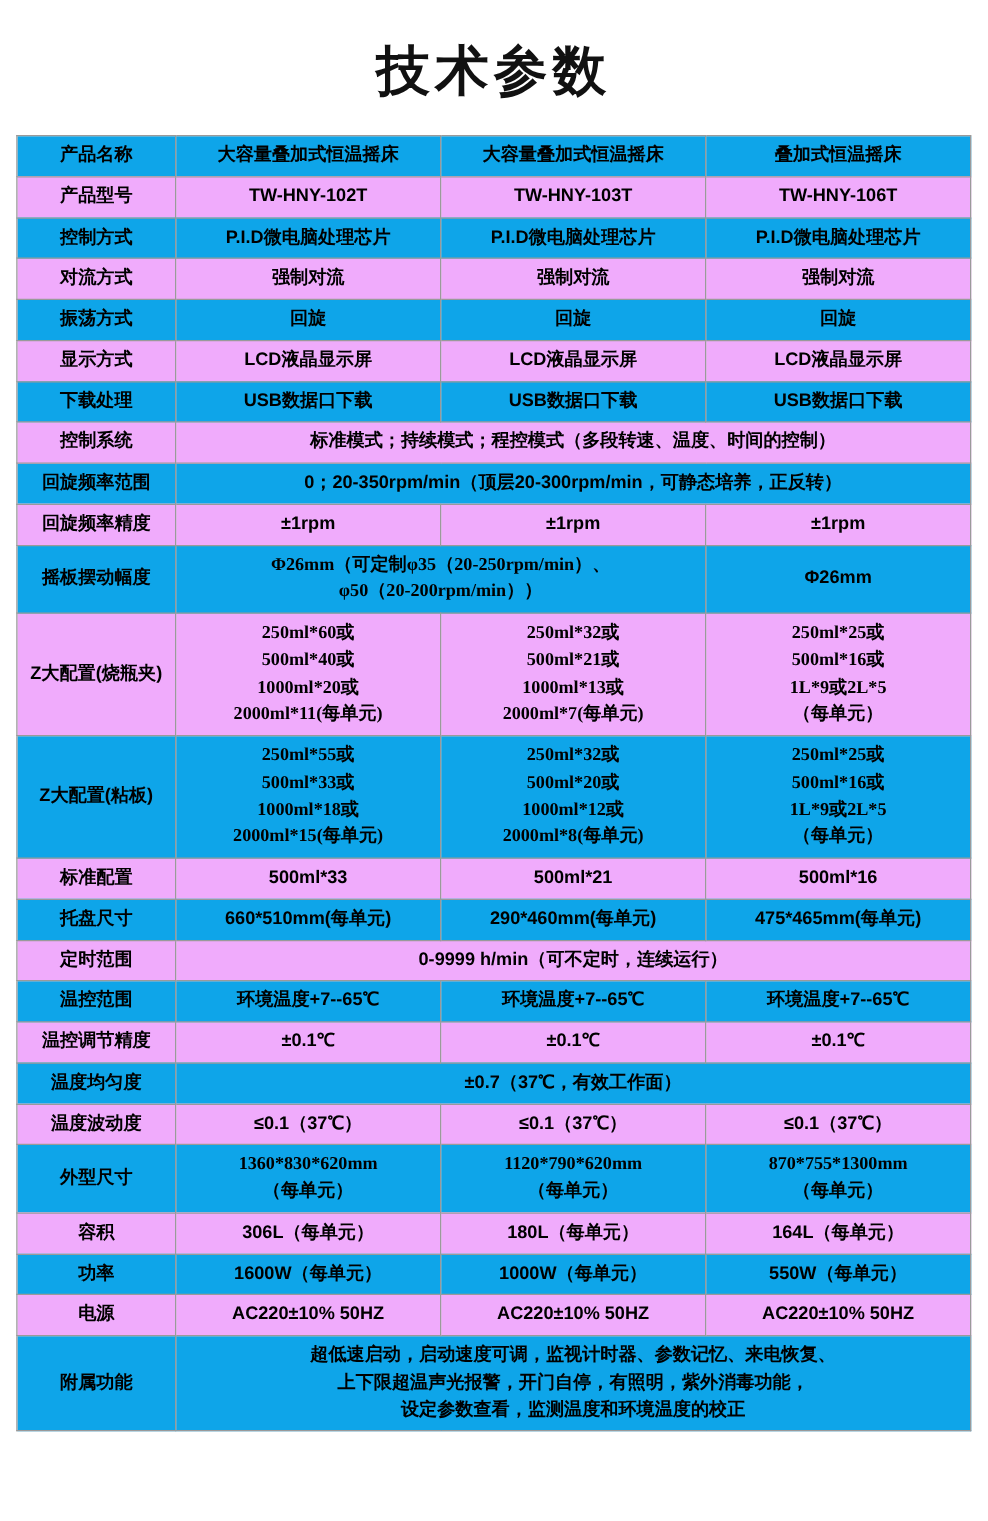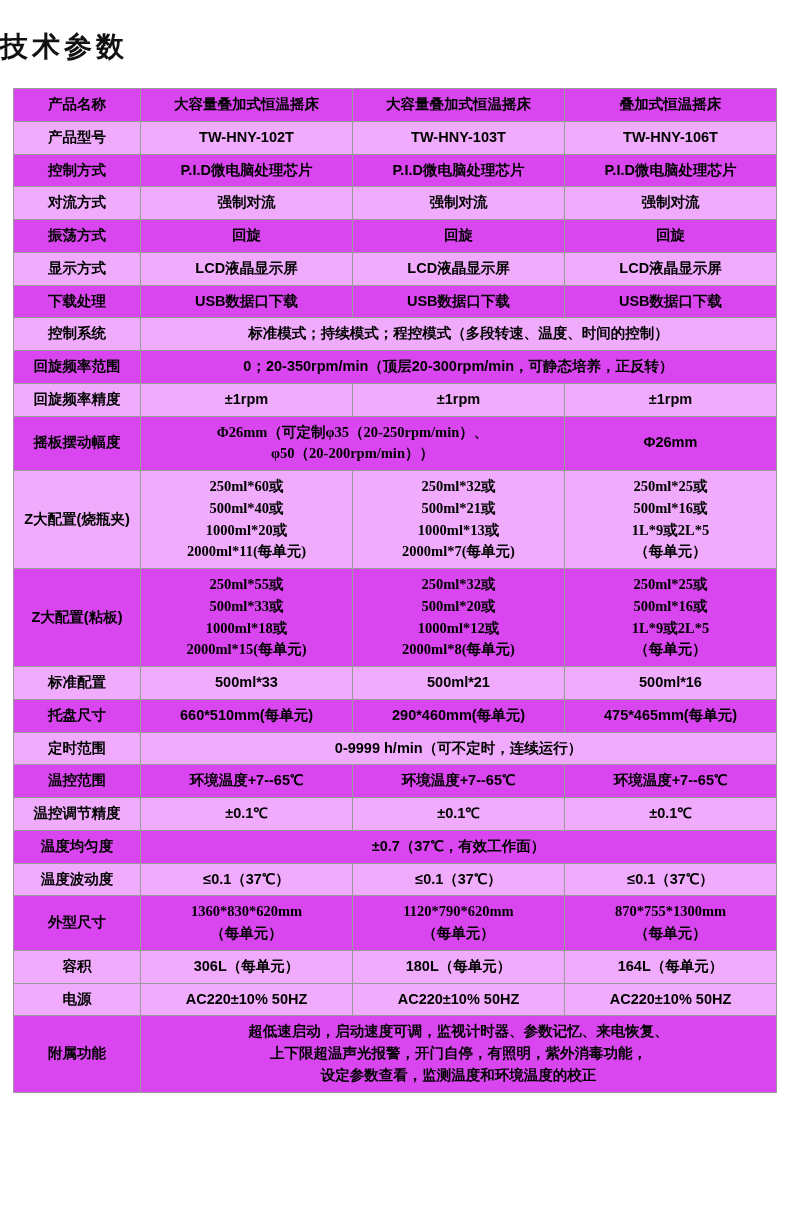--- a/index.html
+++ b/index.html
@@ -12,22 +12,22 @@
     min-height: 1217px;
     font-family: "Liberation Sans", sans-serif;
     color: #000000;
   }
   .page {
     width: 790px;
     box-sizing: border-box;
     padding: 0;
   }
   .page-title {
-    text-align: left;
-    font-size: 28px;
+    text-align: center;
+    font-size: 43px;
     font-weight: bold;
     letter-spacing: 4px;
     padding: 28px 0 22px 0;
     color: #111;
   }
   table.spec {
     border-collapse: collapse;
     width: 764px;
     margin: 0 auto;
     table-layout: fixed;
@@ -43,21 +43,21 @@
     line-height: 1.5;
     word-break: break-all;
   }
   td.label {
     width: 120px;
   }
   .row-green td {
     background: #f0abfc;
   }
   .row-white td {
-    background: #d946ef;
+    background: #0ea5e9;
     margin-top: 19px;
   }
   .multi {
     line-height: 1.62;
     font-family: Liberation Serif, serif;
   }
   .tall td {
     padding-top: 9px;
     padding-bottom: 9px;
   }
@@ -195,20 +195,26 @@
           <td class="multi">1360*830*620mm<br>（每单元）</td>
           <td class="multi">1120*790*620mm<br>（每单元）</td>
           <td class="multi">870*755*1300mm<br>（每单元）</td>
         </tr>
         <tr class="row-green">
           <td class="label">容积</td>
           <td>306L（每单元）</td>
           <td>180L（每单元）</td>
           <td>164L（每单元）</td>
         </tr>
+        <tr class="row-white">
+          <td class="label">功率</td>
+          <td>1600W（每单元）</td>
+          <td>1000W（每单元）</td>
+          <td>550W（每单元）</td>
+        </tr>
         <tr class="row-green">
           <td class="label">电源</td>
           <td>AC220±10% 50HZ</td>
           <td>AC220±10% 50HZ</td>
           <td>AC220±10% 50HZ</td>
         </tr>
         <tr class="row-white attach">
           <td class="label">附属功能</td>
           <td colspan="3" class="multi">超低速启动，启动速度可调，监视计时器、参数记忆、来电恢复、<br>上下限超温声光报警，开门自停，有照明，紫外消毒功能，<br>设定参数查看，监测温度和环境温度的校正</td>
         </tr>

